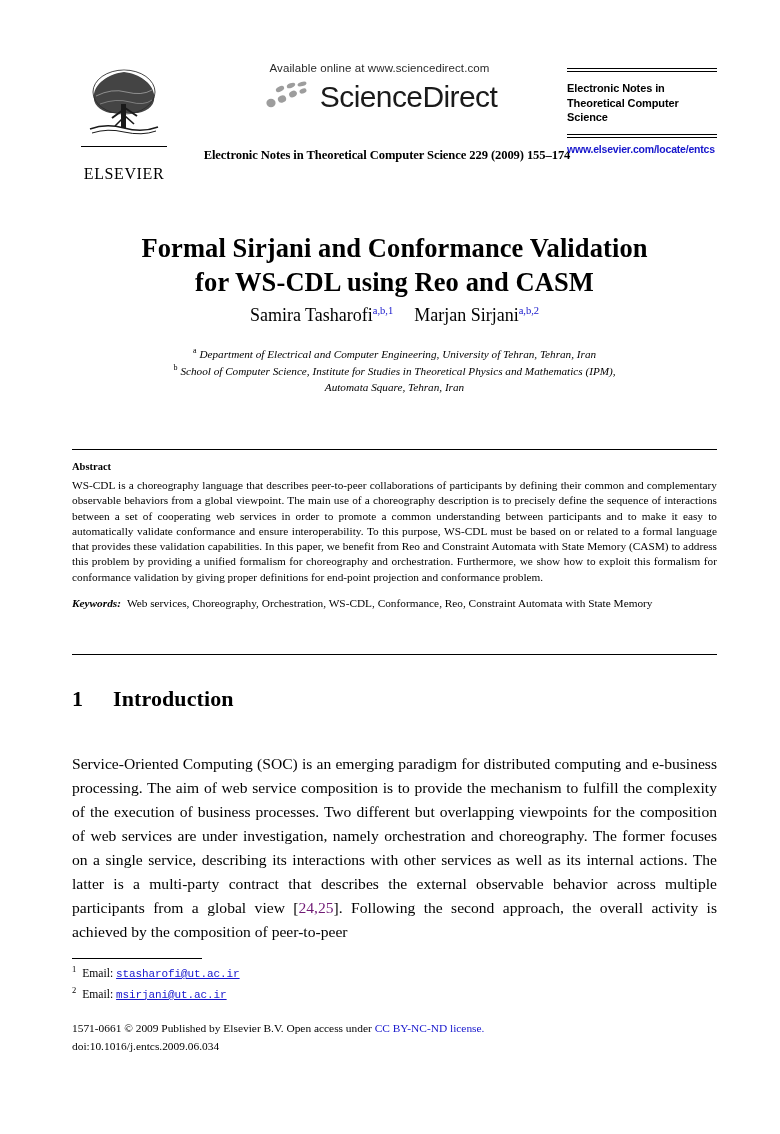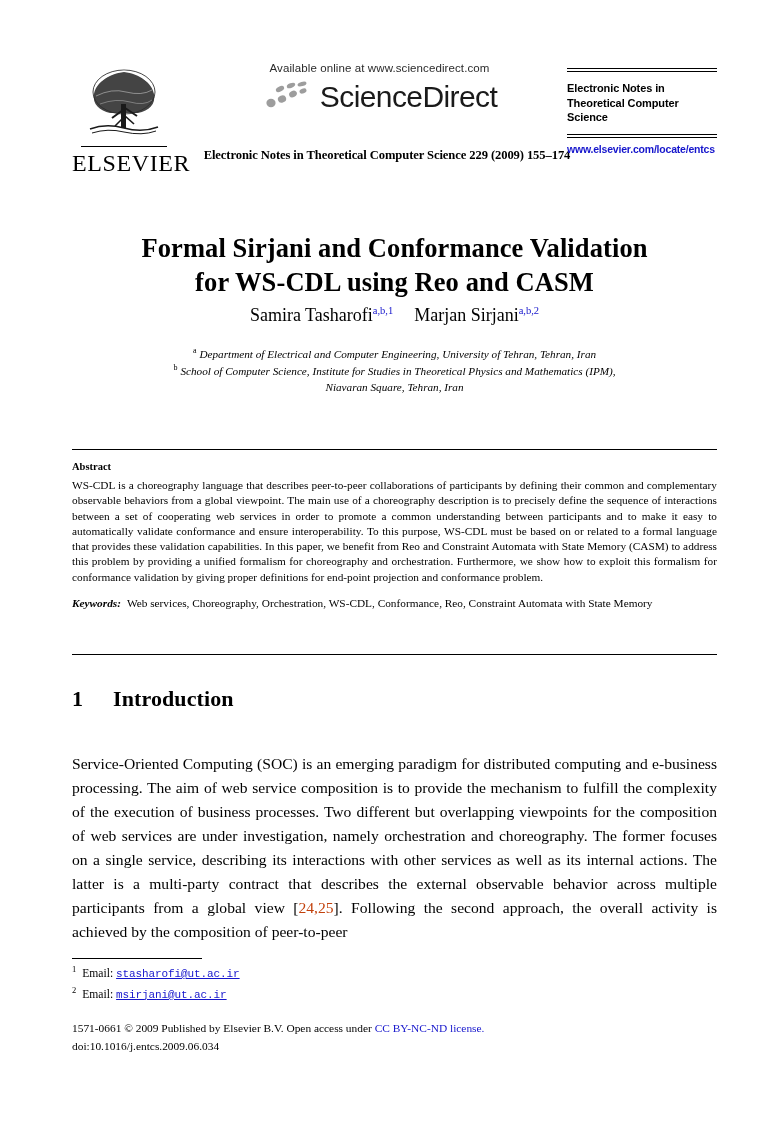--- a/index.html
+++ b/index.html
@@ -33,23 +33,23 @@
     text-align: center;
   }
   .elsevier-tree {
     width: 84px;
     height: 78px;
     margin: 0 auto;
     display: block;
   }
   .elsevier-word {
     font-family: "Liberation Serif", "DejaVu Serif", serif;
-    font-size: 24px;
+    font-size: 16px;
     letter-spacing: 0.6px;
-    margin-top: 4px;
+    margin-top: 19px;
     line-height: 1;
   }
   .elsevier-rule {
     width: 86px;
     height: 1px;
     background: #000;
     margin: 2px auto 2px auto;
   }
 
   .sd-block {
@@ -225,21 +225,21 @@
 
   .body-text {
     position: absolute;
     left: 72px;
     top: 736px;
     width: 645px;
     font-size: 15.6px;
     line-height: 1.545;
     text-align: justify;
   }
-  .cite { color: #c2410c; }
+  .cite { color: #701a75; }
 
   
   .footnote-rule {
     position: absolute;
     left: 72px;
     top: 958px;
     width: 130px;
     height: 1px;
     background: #000;
   }
@@ -338,21 +338,21 @@
     <span>for WS-CDL using Reo and CASM</span>
   </h1>
 
   <div class="authors">
     <span class="author"><span>Samira Tasharofi</span><span class="sup">a,b,</span><span class="sup">1</span></span><span class="author"><span>Marjan Sirjani</span><span class="sup">a,b,</span><span class="sup">2</span></span>
   </div>
 
   <div class="affils">
     <div><span class="affil-mark">a</span><span>Department of Electrical and Computer Engineering, University of Tehran, Tehran, Iran</span></div>
     <div><span class="affil-mark">b</span><span>School of Computer Science, Institute for Studies in Theoretical Physics and Mathematics (IPM),</span></div>
-    <div>Niavaran Square, Tehran, Iran</div>
+    <div>Automata Square, Tehran, Iran</div>
   </div>
 
   <div class="hr-thin hr-abstract-top"></div>
 
   <div class="abstract-wrap">
     <div class="abstract-label">Abstract</div>
     <div class="abstract-body">WS-CDL is a choreography language that describes peer-to-peer collaborations of participants by defining their common and complementary observable behaviors from a global viewpoint. The main use of a choreography description is to precisely define the sequence of interactions between a set of cooperating web services in order to promote a common understanding between participants and to make it easy to automatically validate conformance and ensure interoperability. To this purpose, WS-CDL must be based on or related to a formal language that provides these validation capabilities. In this paper, we benefit from Reo and Constraint Automata with State Memory (CASM) to address this problem by providing a unified formalism for choreography and orchestration. Furthermore, we show how to exploit this formalism for conformance validation by giving proper definitions for end-point projection and conformance problem.</div>
     <div class="keywords"><span class="kw-label">Keywords:</span><span>Web services, Choreography, Orchestration, WS-CDL, Conformance, Reo, Constraint Automata with State Memory</span></div>
   </div>
 

